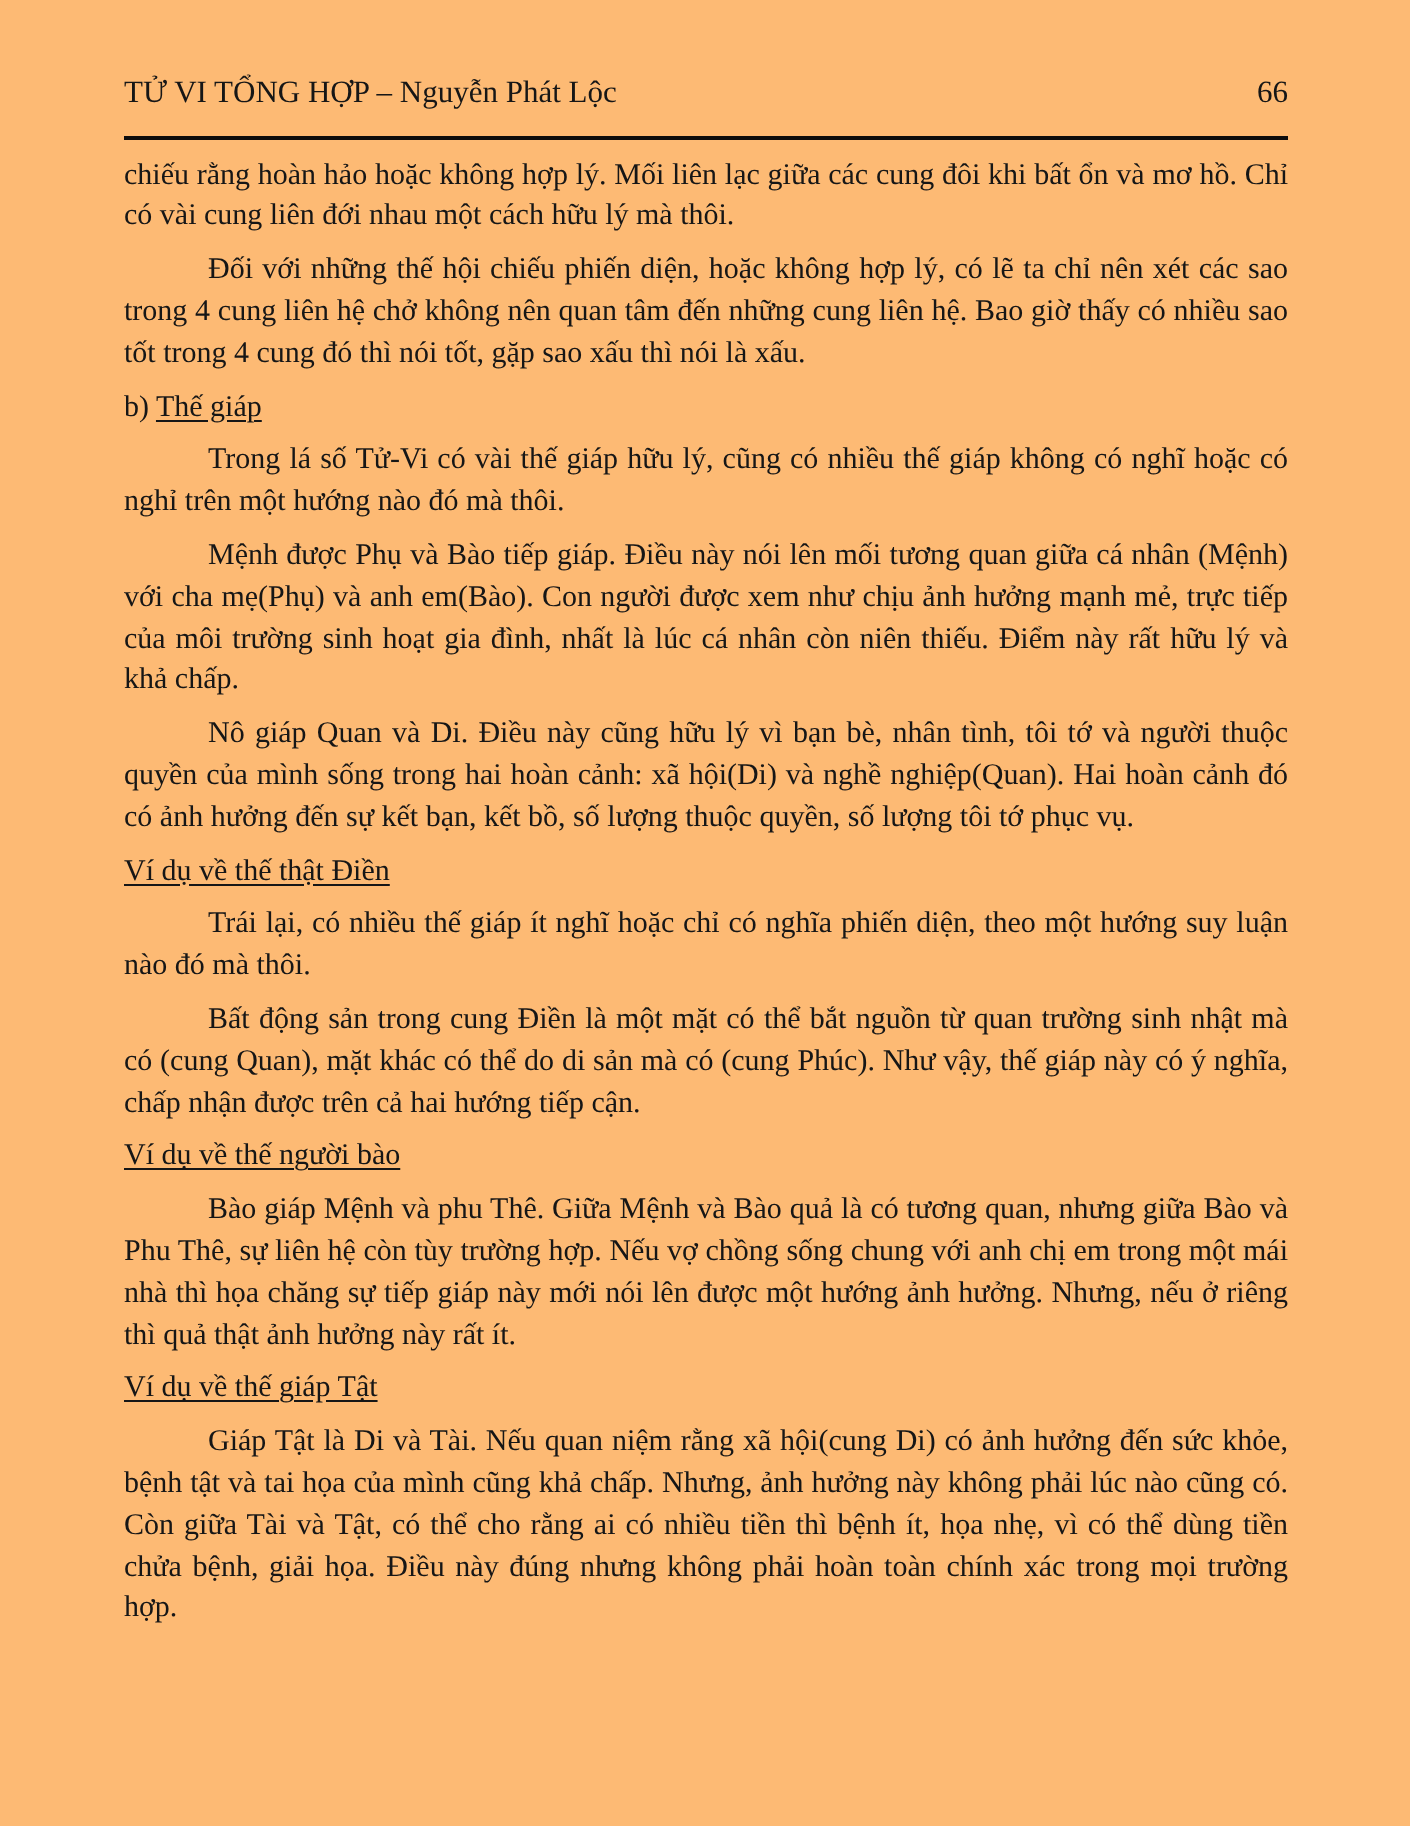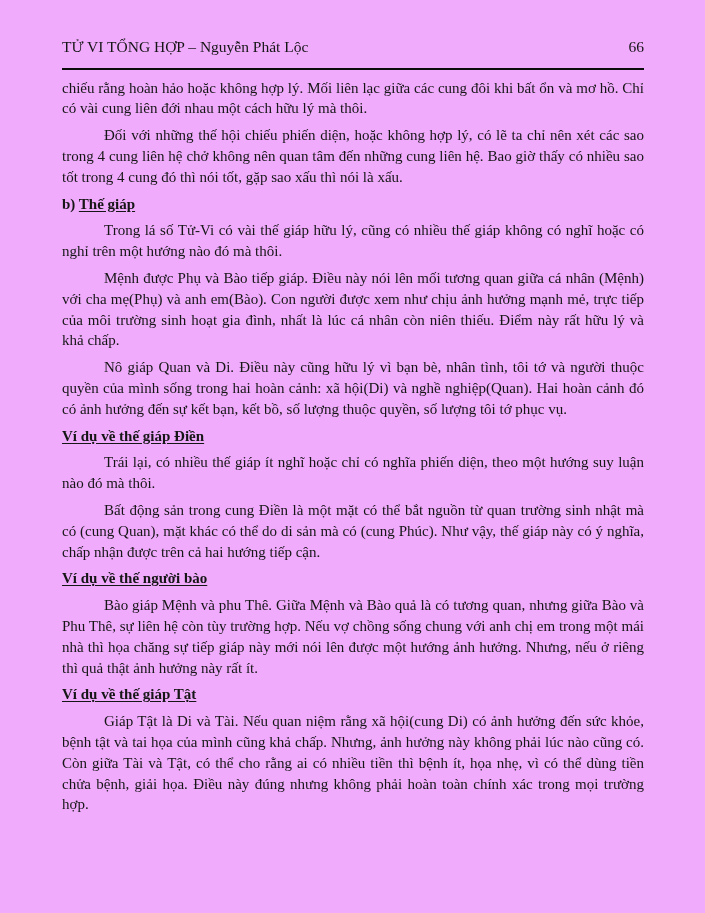--- a/index.html
+++ b/index.html
@@ -12,21 +12,21 @@
     height: 913px;
     overflow: hidden;
     font-family: "Liberation Serif", "DejaVu Serif", serif;
     color: #161616;
   }
   .page {
     box-sizing: border-box;
     width: 705px;
     height: 913px;
     padding: 38px 61px 0 62px;
-    background: #f0abfc;
+    background: #fdba74;
   }
   .running-header {
     display: flex;
     justify-content: space-between;
     align-items: baseline;
     font-size: 15.5px;
     line-height: 1.2;
   }
   .header-rule {
     margin-top: 11px;
@@ -46,21 +46,21 @@
   }
   .para.indent {
     text-indent: 42px;
   }
   .para.first {
     margin-top: 2px;
   }
   .heading {
     margin: 0 0 6px 0;
     font-size: 15px;
-    font-weight: bold;
+    font-weight: normal;
     line-height: 20.8px;
   }
   .underlined {
     text-decoration: underline;
     text-underline-offset: 2px;
   }
 </style>
 </head>
 <body>
 
@@ -82,21 +82,21 @@
     <h3 class="heading"><span>b) </span><span class="underlined">Thế giáp</span></h3>
 
     <p class="para indent">Trong lá số Tử-Vi có vài thế giáp hữu lý, cũng có nhiều thế giáp không có nghĩ hoặc có nghỉ trên một hướng nào đó mà thôi.</p>
 
 
     <p class="para indent">Mệnh được Phụ và Bào tiếp giáp. Điều này nói lên mối tương quan giữa cá nhân (Mệnh) với cha mẹ(Phụ) và anh em(Bào). Con người được xem như chịu ảnh hưởng mạnh mẻ, trực tiếp của môi trường sinh hoạt gia đình, nhất là lúc cá nhân còn niên thiếu. Điểm này rất hữu lý và khả chấp.</p>
 
 
     <p class="para indent">Nô giáp Quan và Di. Điều này cũng hữu lý vì bạn bè, nhân tình, tôi tớ và người thuộc quyền của mình sống trong hai hoàn cảnh: xã hội(Di) và nghề nghiệp(Quan). Hai hoàn cảnh đó có ảnh hưởng đến sự kết bạn, kết bồ, số lượng thuộc quyền, số lượng tôi tớ phục vụ.</p>
 
-    <h3 class="heading"><span class="underlined">Ví dụ về thế giáp Điền</span></h3>
+    <h3 class="heading"><span class="underlined">Ví dụ về thế thật Điền</span></h3>
 
     <p class="para indent">Trái lại, có nhiều thế giáp ít nghĩ hoặc chỉ có nghĩa phiến diện, theo một hướng suy luận nào đó mà thôi.</p>
 
     <p class="para indent">Bất động sản trong cung Điền là một mặt có thể bắt nguồn từ quan trường sinh nhật mà có (cung Quan), mặt khác có thể do di sản mà có (cung Phúc). Như vậy, thế giáp này có ý nghĩa, chấp nhận được trên cả hai hướng tiếp cận.</p>
 
     <h3 class="heading"><span class="underlined">Ví dụ về thế người bào</span></h3>
 
     <p class="para indent">Bào giáp Mệnh và phu Thê. Giữa Mệnh và Bào quả là có tương quan, nhưng giữa Bào và Phu Thê, sự liên hệ còn tùy trường hợp. Nếu vợ chồng sống chung với anh chị em trong một mái nhà thì họa chăng sự tiếp giáp này mới nói lên được một hướng ảnh hưởng. Nhưng, nếu ở riêng thì quả thật ảnh hưởng này rất ít.</p>
 
 

